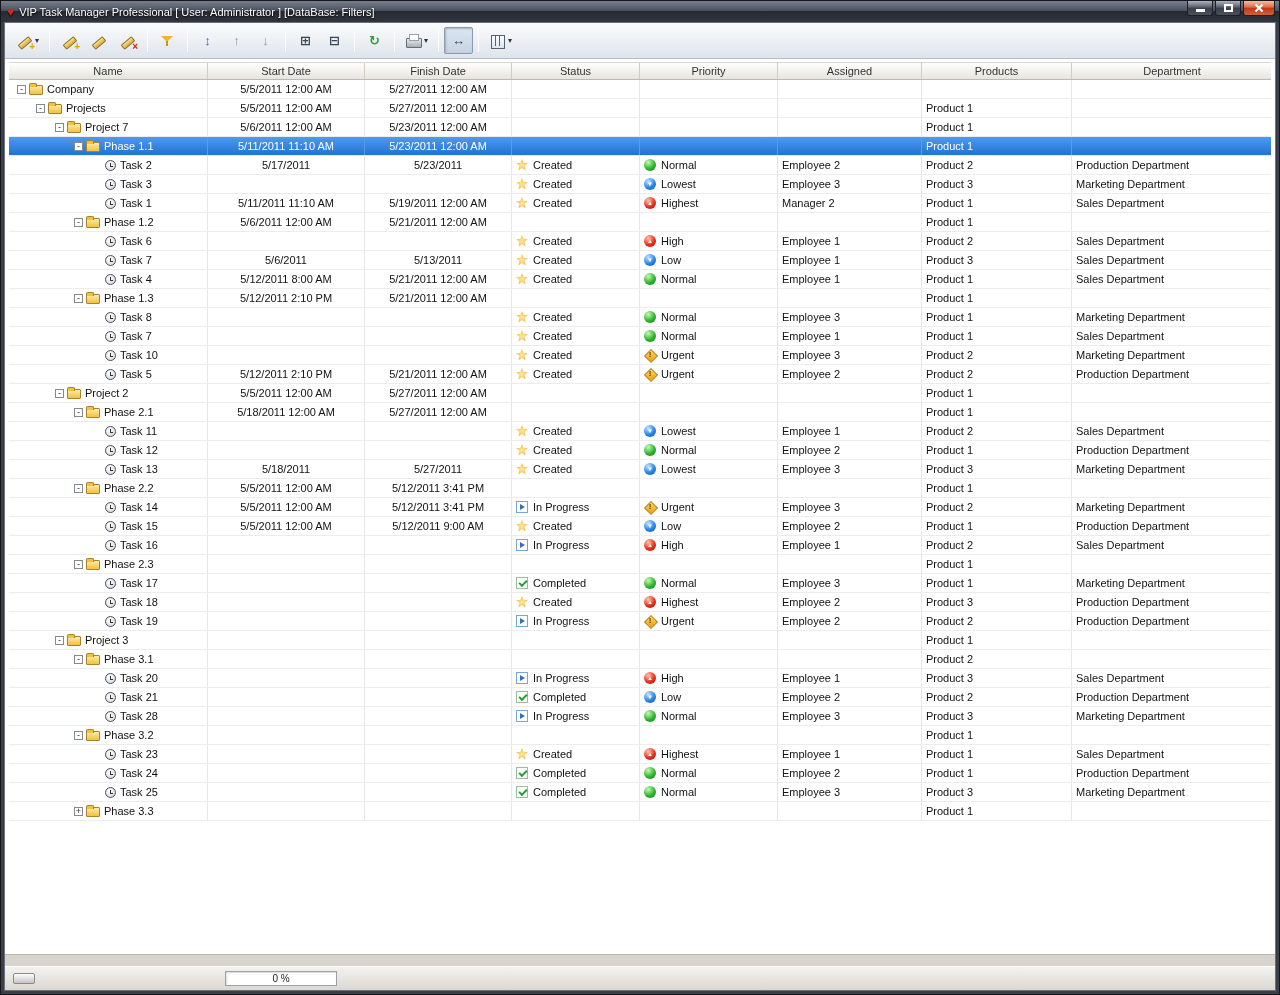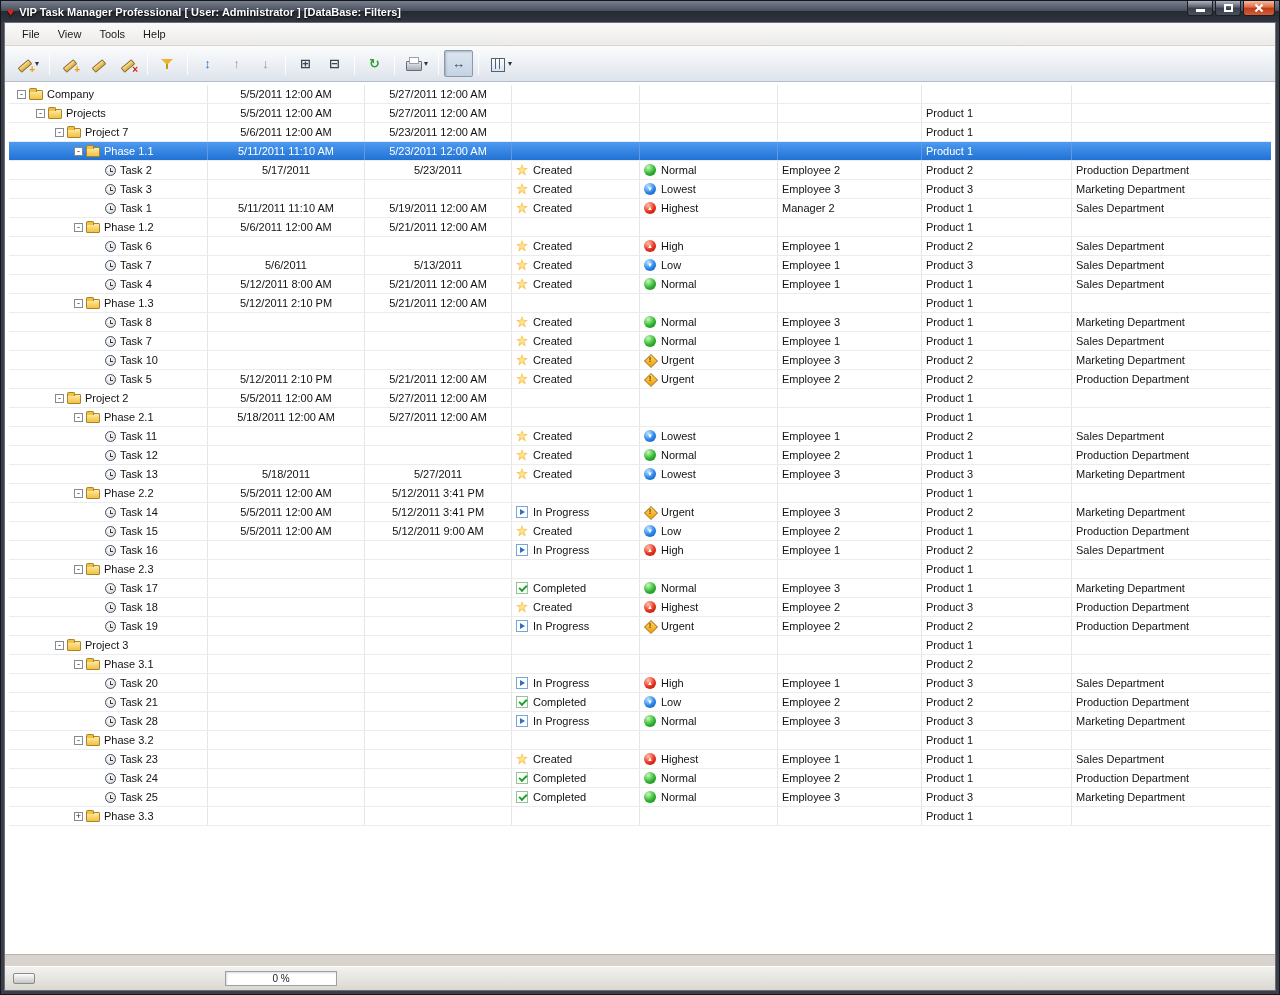--- a/index.html
+++ b/index.html
@@ -3,21 +3,21 @@
 <meta charset="utf-8">
 <style>
   *{box-sizing:border-box;margin:0;padding:0}
   html,body{width:1280px;height:995px;overflow:hidden}
   body{font-family:"Liberation Sans","DejaVu Sans",sans-serif;background:#22252b}
   .window{width:1280px;height:995px;display:flex;flex-direction:column;background:#3a3f4a;border:1px solid #14161a}
   
   .titlebar{height:21px;display:flex;align-items:center;padding:0 4px;
     background:linear-gradient(#78808f 0%,#4c525f 45%,#262a33 50%,#31353f 100%)}
   .app-icon{color:#d42a1a;font-size:12px;line-height:12px;margin:0 5px 0 2px;text-shadow:0 1px 1px #000}
-  .title-text{color:#fff;font-size:11px;font-weight:bold;text-shadow:0 1px 2px #000;white-space:nowrap}
+  .title-text{color:#fff;font-size:11px;font-weight:normal;text-shadow:0 1px 2px #000;white-space:nowrap}
   .win-controls{margin-left:auto;display:flex;align-self:flex-start}
   .wb{height:15px;width:26px;border:1px solid #1c1f24;border-top:none;border-radius:0 0 3px 3px;
       background:linear-gradient(#aeb4c2,#565c6a 45%,#3a3f4a 50%,#4a505c);display:flex;align-items:center;justify-content:center;margin-left:2px}
   .wb-close{width:32px;background:linear-gradient(#f4bca6,#dd6a42 45%,#bf3a16 50%,#d0603a)}
   .wb-min i{display:block;width:9px;height:3px;background:#fff;margin-top:5px}
   .wb-max i{display:block;width:9px;height:8px;border:2px solid #fff;background:transparent}
   .wb-close i{display:block;position:relative;width:10px;height:10px}
   .wb-close i::before,.wb-close i::after{content:"";position:absolute;left:4px;top:0;width:2px;height:10px;background:#fff}
   .wb-close i::before{transform:rotate(45deg)}.wb-close i::after{transform:rotate(-45deg)}
   
@@ -102,26 +102,20 @@
         </span>
       <span class="wb wb-max">
           <i></i>
         </span>
       <span class="wb wb-close">
           <i></i>
         </span>
     </div>
   </div>
   <div class="chrome-body">
-    <div class="menubar">
-        <span class="menu-item">File</span>
-        <span class="menu-item">View</span>
-        <span class="menu-item">Tools</span>
-        <span class="menu-item">Help</span>
-      </div>
     <div class="toolbar">
         <div class="tb-btn">
           <span class="ico pen">
             <i class="ov ov-gold">+</i>
           </span>
           <span class="dd">▾</span>
         </div>
         <span class="tb-sep"></span>
         <div class="tb-btn">
           <span class="ico pen">
@@ -170,20 +164,30 @@
         <div class="tb-btn pressed">
           <span class="ico text ti-dark">↔</span>
         </div>
         <span class="tb-sep"></span>
         <div class="tb-btn">
           <span class="ico cols"></span>
           <span class="dd">▾</span>
         </div>
       </div>
     <div class="grid">
+      <div class="grid-header">
+          <div class="hcell" style="width:199px">Name</div>
+          <div class="hcell" style="width:157px">Start Date</div>
+          <div class="hcell" style="width:147px">Finish Date</div>
+          <div class="hcell" style="width:128px">Status</div>
+          <div class="hcell" style="width:138px">Priority</div>
+          <div class="hcell" style="width:144px">Assigned</div>
+          <div class="hcell" style="width:150px">Products</div>
+          <div class="hcell" style="width:201px">Department</div>
+        </div>
       <div class="grid-body">
           <div class="row">
             <div class="cell name-cell" style="width:199px;padding-left:6px">
               <span class="exp-slot">
                 <span class="expander">-</span>
               </span>
               <span class="tree-ic fold"></span>
               <span class="row-label">Company</span>
             </div>
             <div class="cell center" style="width:157px">5/5/2011 12:00 AM</div>

